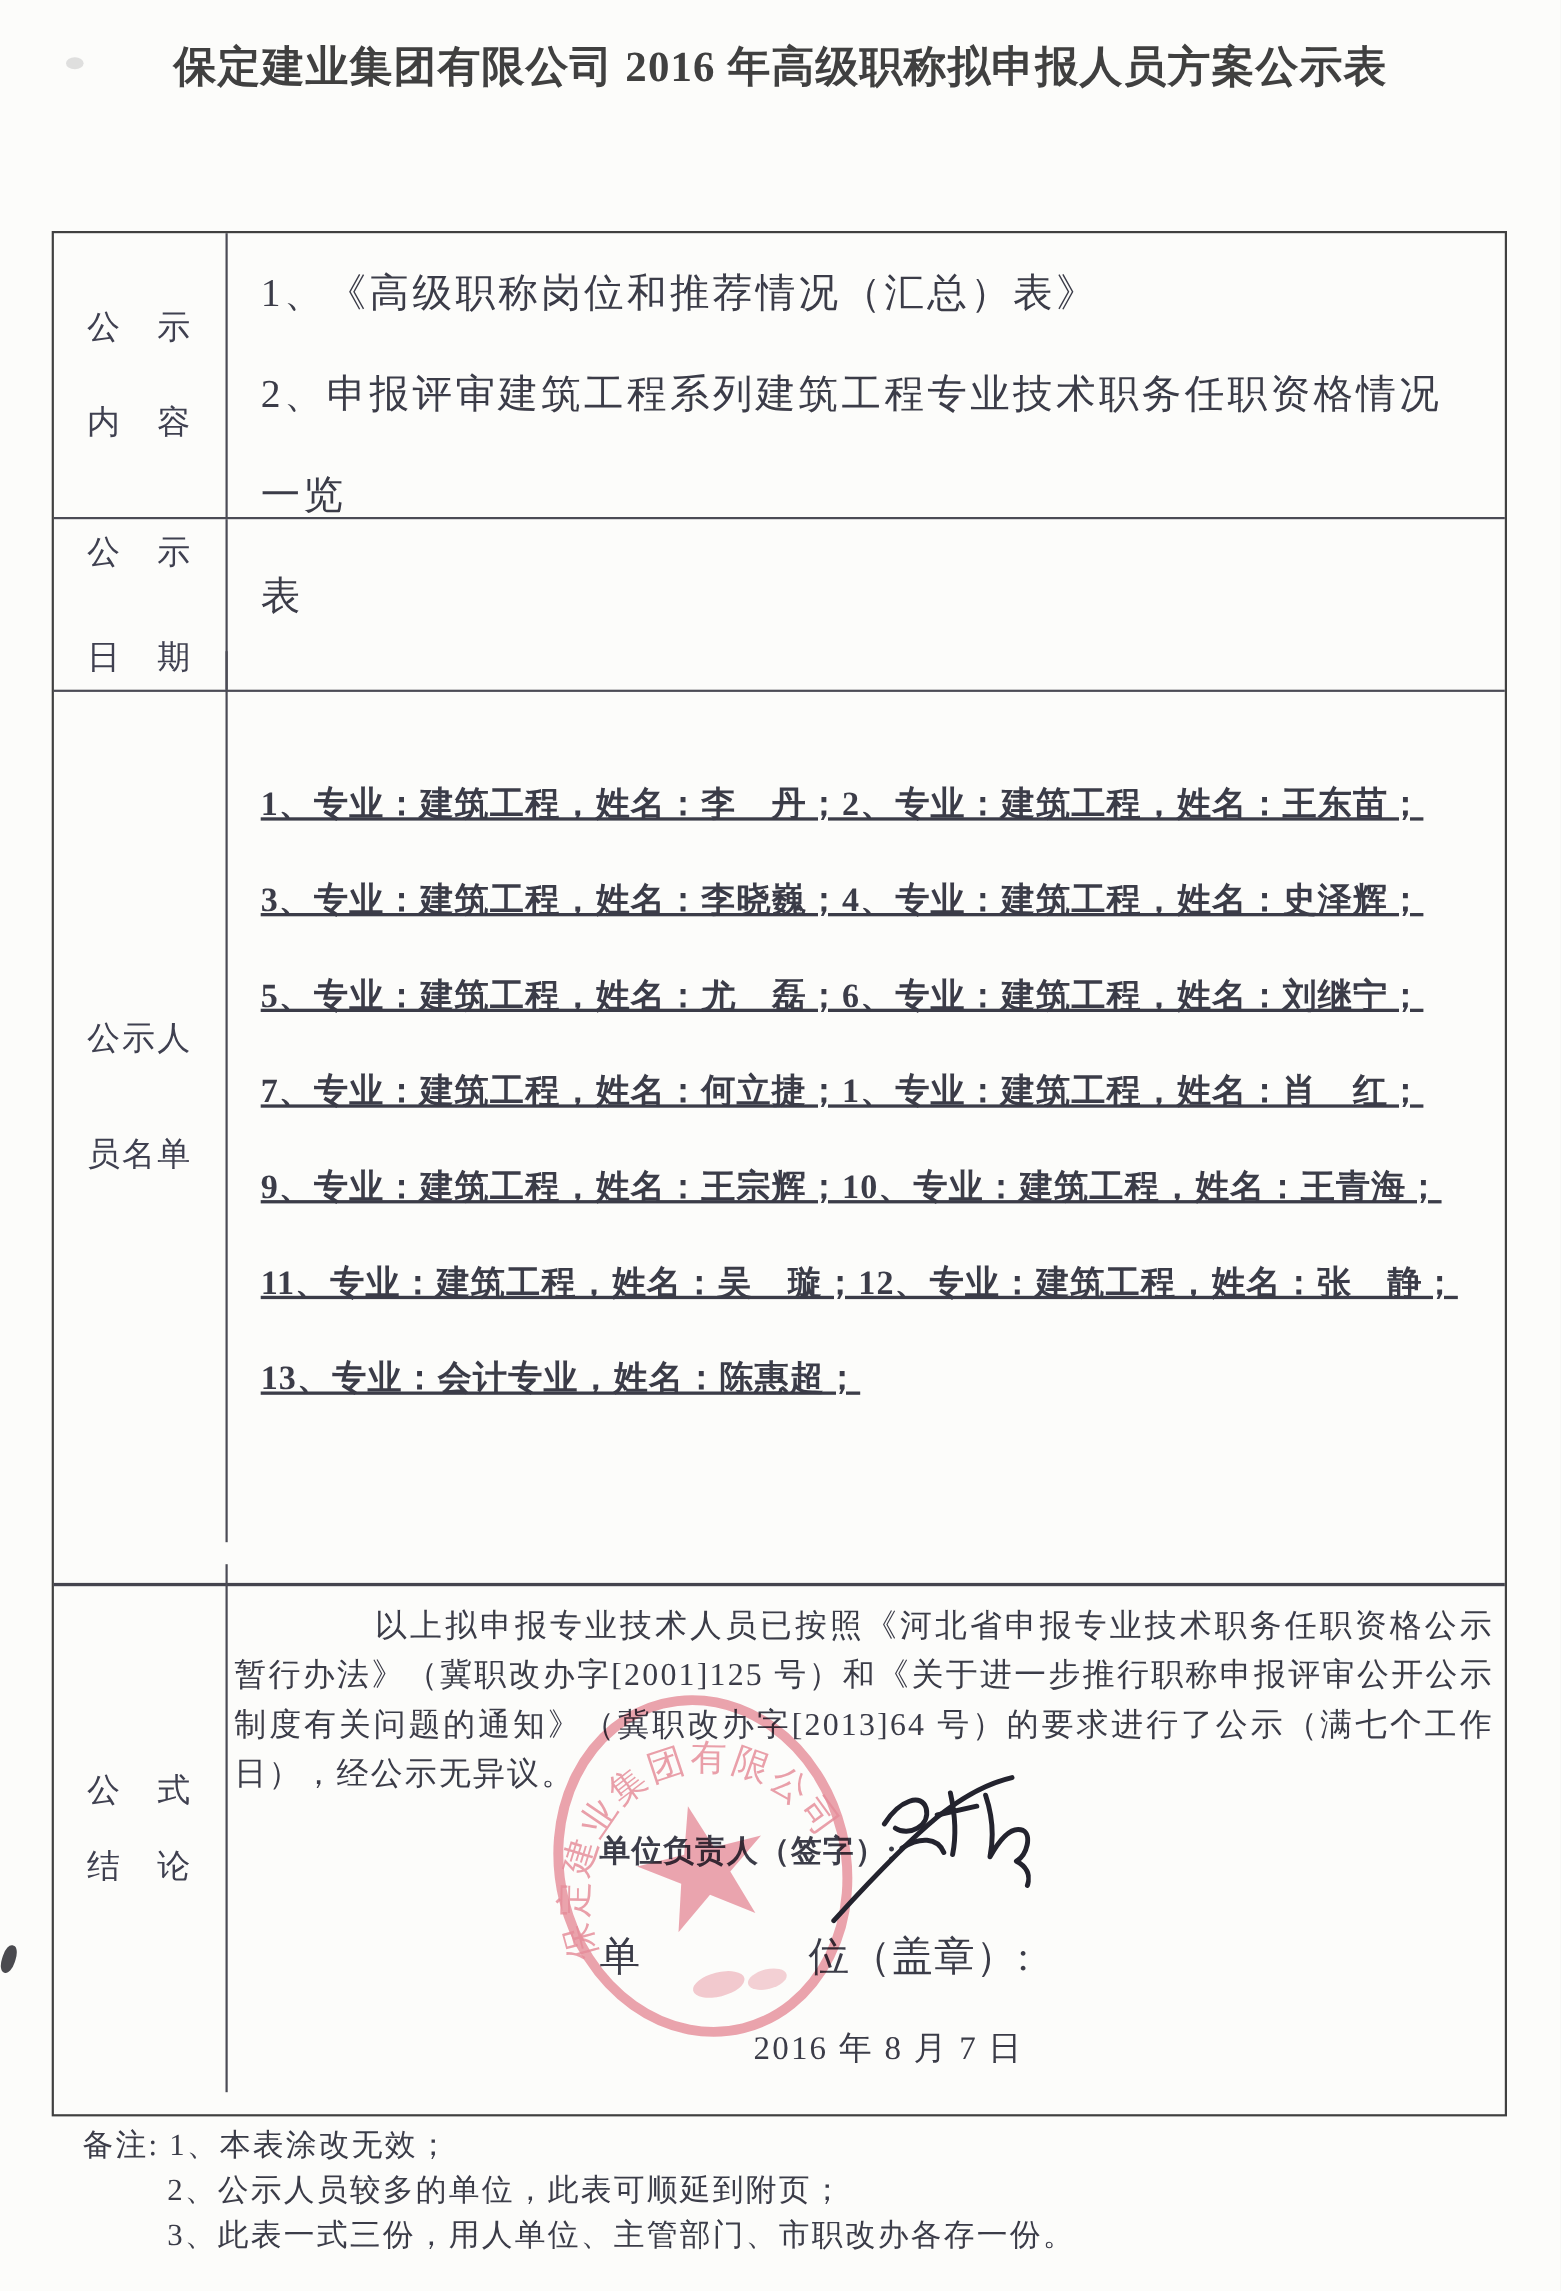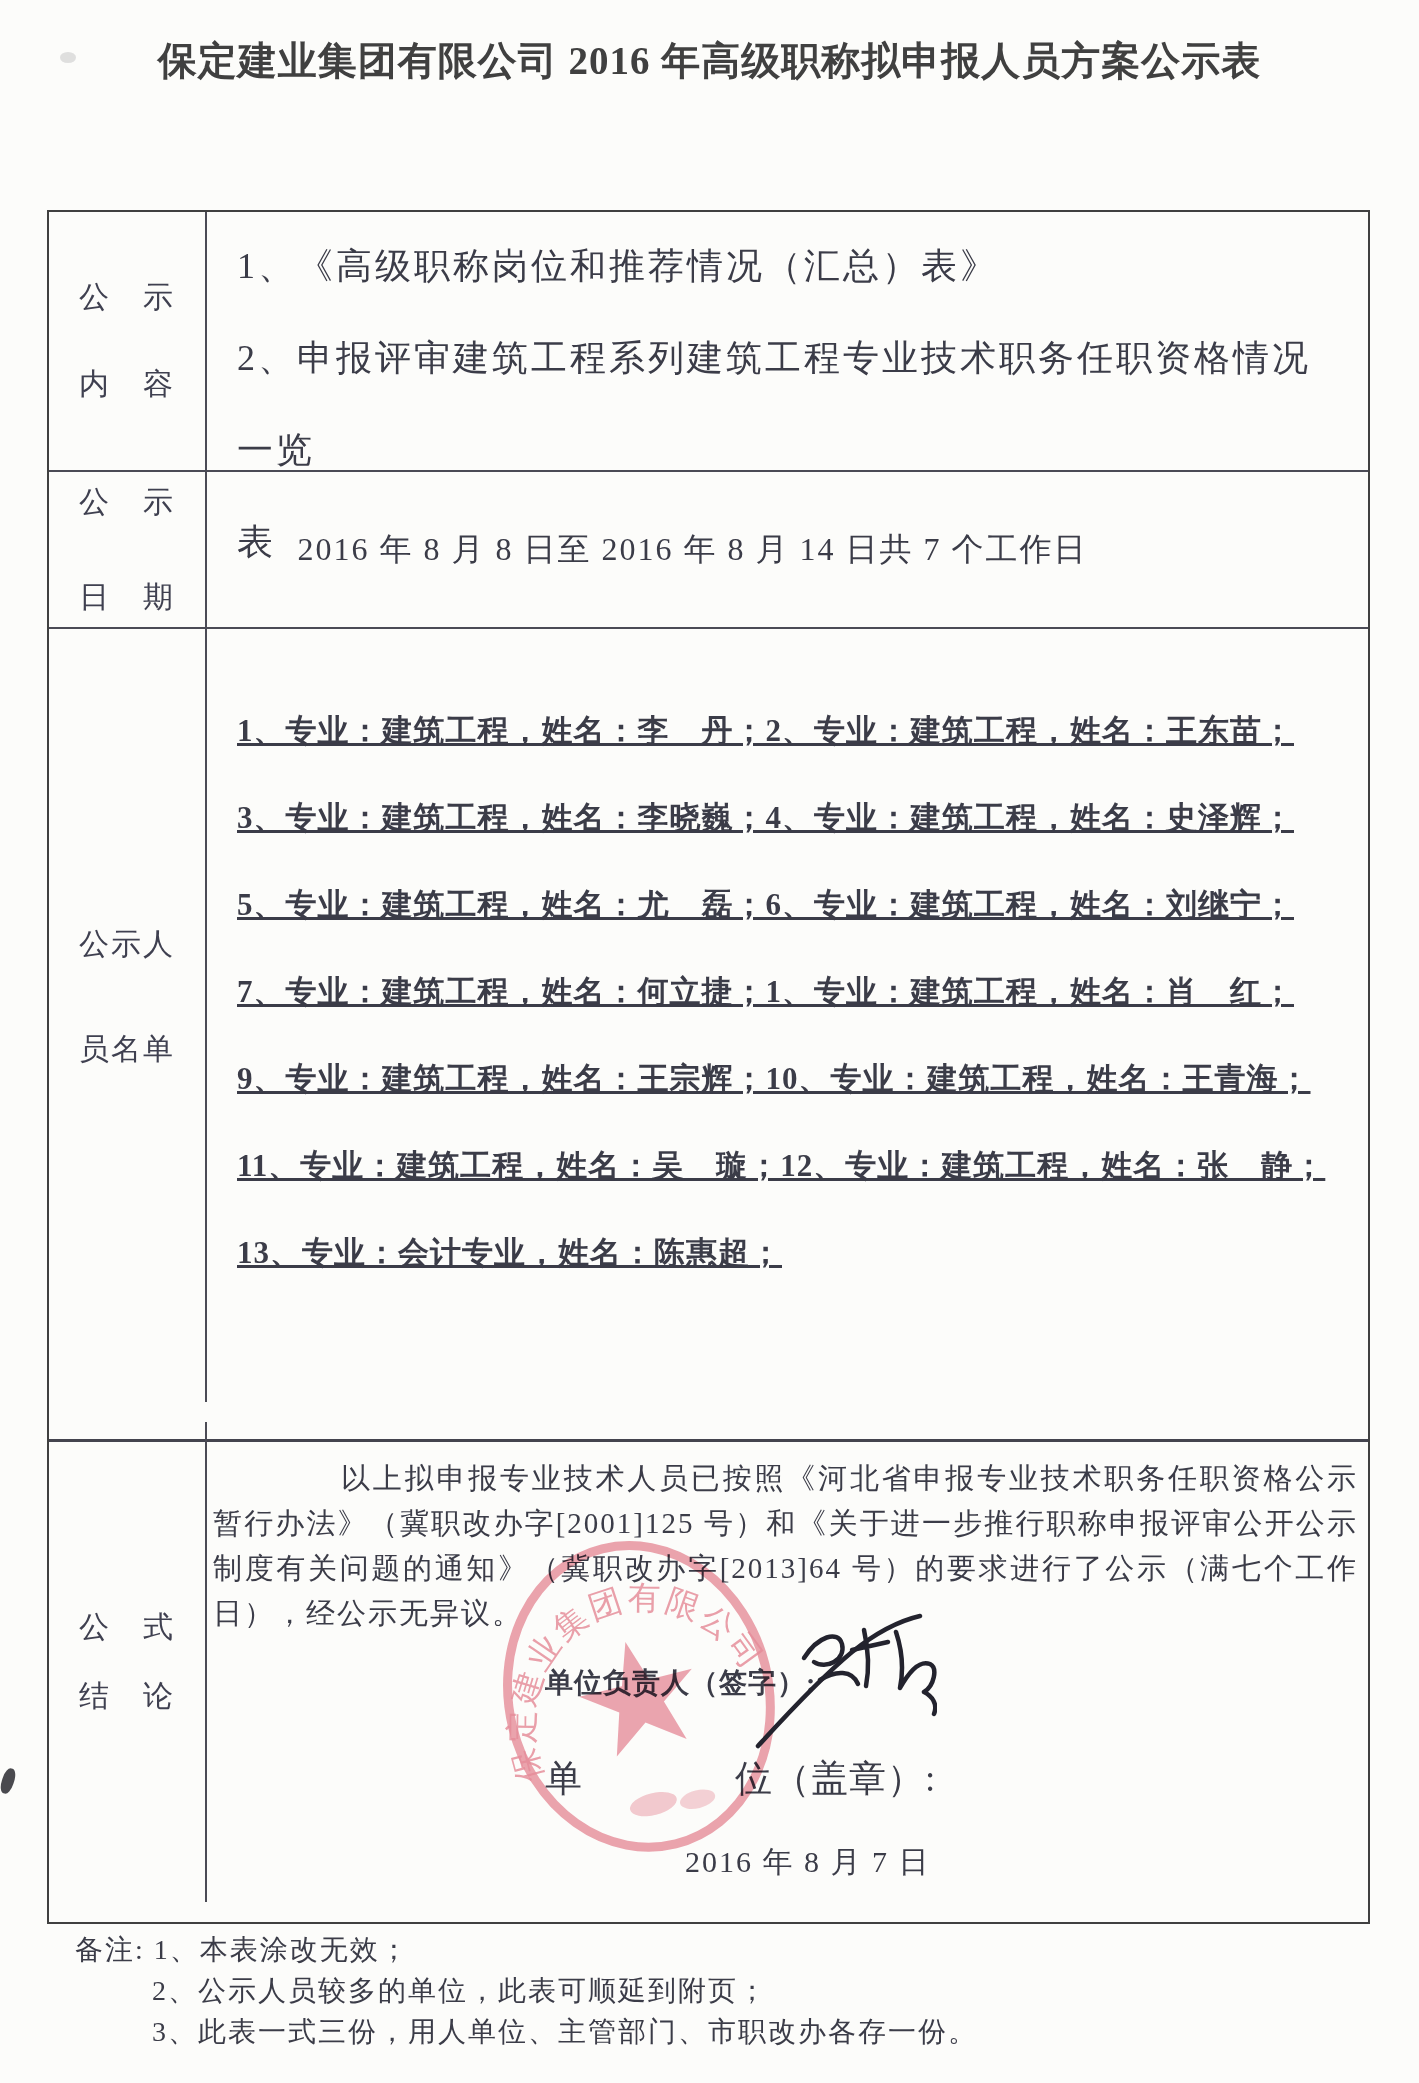--- a/index.html
+++ b/index.html
@@ -86,23 +86,20 @@
         <p>2、申报评审建筑工程系列建筑工程专业技术职务任职资格情况一览</p>
         <p>表</p>
       </div>
     </div>
 
     <div class="row row-date">
       <div class="hcell">
         <div>公　示</div>
         <div>日　期</div>
       </div>
-      <div class="ccell">
-        <span>2016 年 8 月  8 日至 2016 年 8 月 14 日共 7 个工作日</span>
-      </div>
     </div>
 
     <div class="row row-personnel">
       <div class="hcell">
         <div>公示人</div>
         <div>员名单</div>
       </div>
       <div class="ccell">
         <p>1、专业：建筑工程，姓名：李　丹；2、专业：建筑工程，姓名：王东苗；</p>
         <p>3、专业：建筑工程，姓名：李晓巍；4、专业：建筑工程，姓名：史泽辉；</p>

